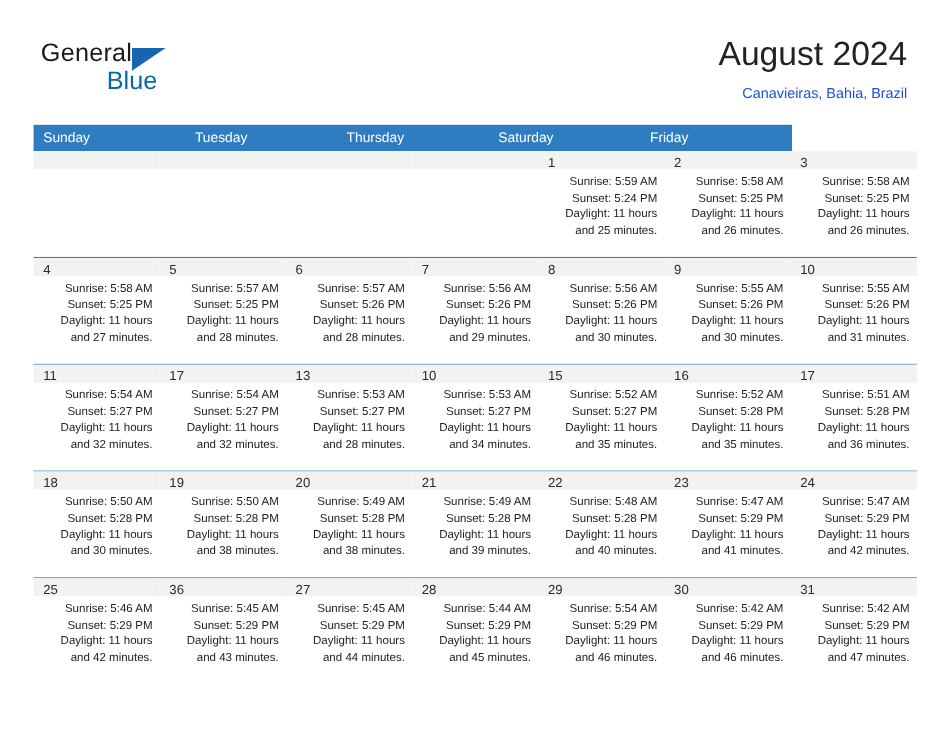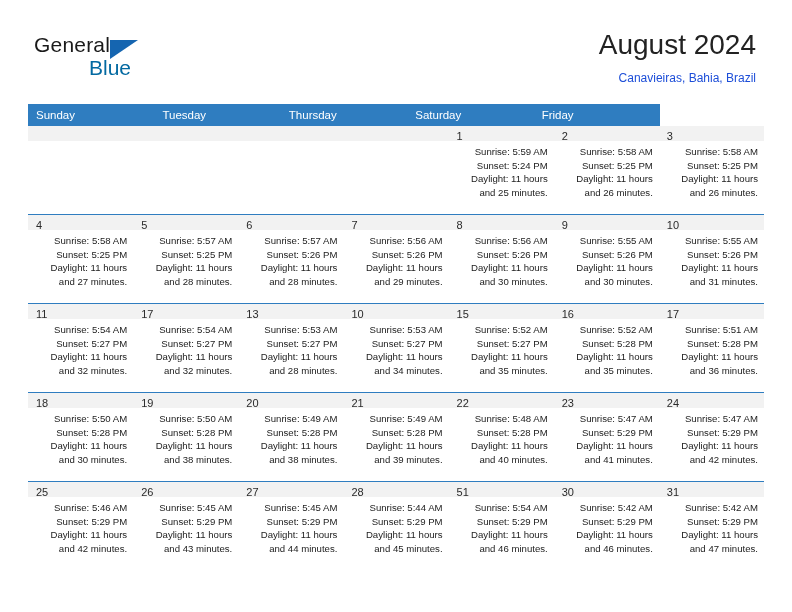--- a/index.html
+++ b/index.html
@@ -432,21 +432,21 @@
             <div class="cell">
               <div class="daynum-band"><span class="daynum">25</span></div>
               <div class="cell-body">
                 <div class="cell-line">Sunrise: 5:46 AM</div>
                 <div class="cell-line">Sunset: 5:29 PM</div>
                 <div class="cell-line">Daylight: 11 hours</div>
                 <div class="cell-line">and 42 minutes.</div>
               </div>
             </div>
             <div class="cell">
-              <div class="daynum-band"><span class="daynum">26</span></div>
+              <div class="daynum-band"><span class="daynum">36</span></div>
               <div class="cell-body">
                 <div class="cell-line">Sunrise: 5:45 AM</div>
                 <div class="cell-line">Sunset: 5:29 PM</div>
                 <div class="cell-line">Daylight: 11 hours</div>
                 <div class="cell-line">and 43 minutes.</div>
               </div>
             </div>
             <div class="cell">
               <div class="daynum-band"><span class="daynum">27</span></div>
               <div class="cell-body">
@@ -459,21 +459,21 @@
             <div class="cell">
               <div class="daynum-band"><span class="daynum">28</span></div>
               <div class="cell-body">
                 <div class="cell-line">Sunrise: 5:44 AM</div>
                 <div class="cell-line">Sunset: 5:29 PM</div>
                 <div class="cell-line">Daylight: 11 hours</div>
                 <div class="cell-line">and 45 minutes.</div>
               </div>
             </div>
             <div class="cell">
-              <div class="daynum-band"><span class="daynum">51</span></div>
+              <div class="daynum-band"><span class="daynum">29</span></div>
               <div class="cell-body">
                 <div class="cell-line">Sunrise: 5:54 AM</div>
                 <div class="cell-line">Sunset: 5:29 PM</div>
                 <div class="cell-line">Daylight: 11 hours</div>
                 <div class="cell-line">and 46 minutes.</div>
               </div>
             </div>
             <div class="cell">
               <div class="daynum-band"><span class="daynum">30</span></div>
               <div class="cell-body">

